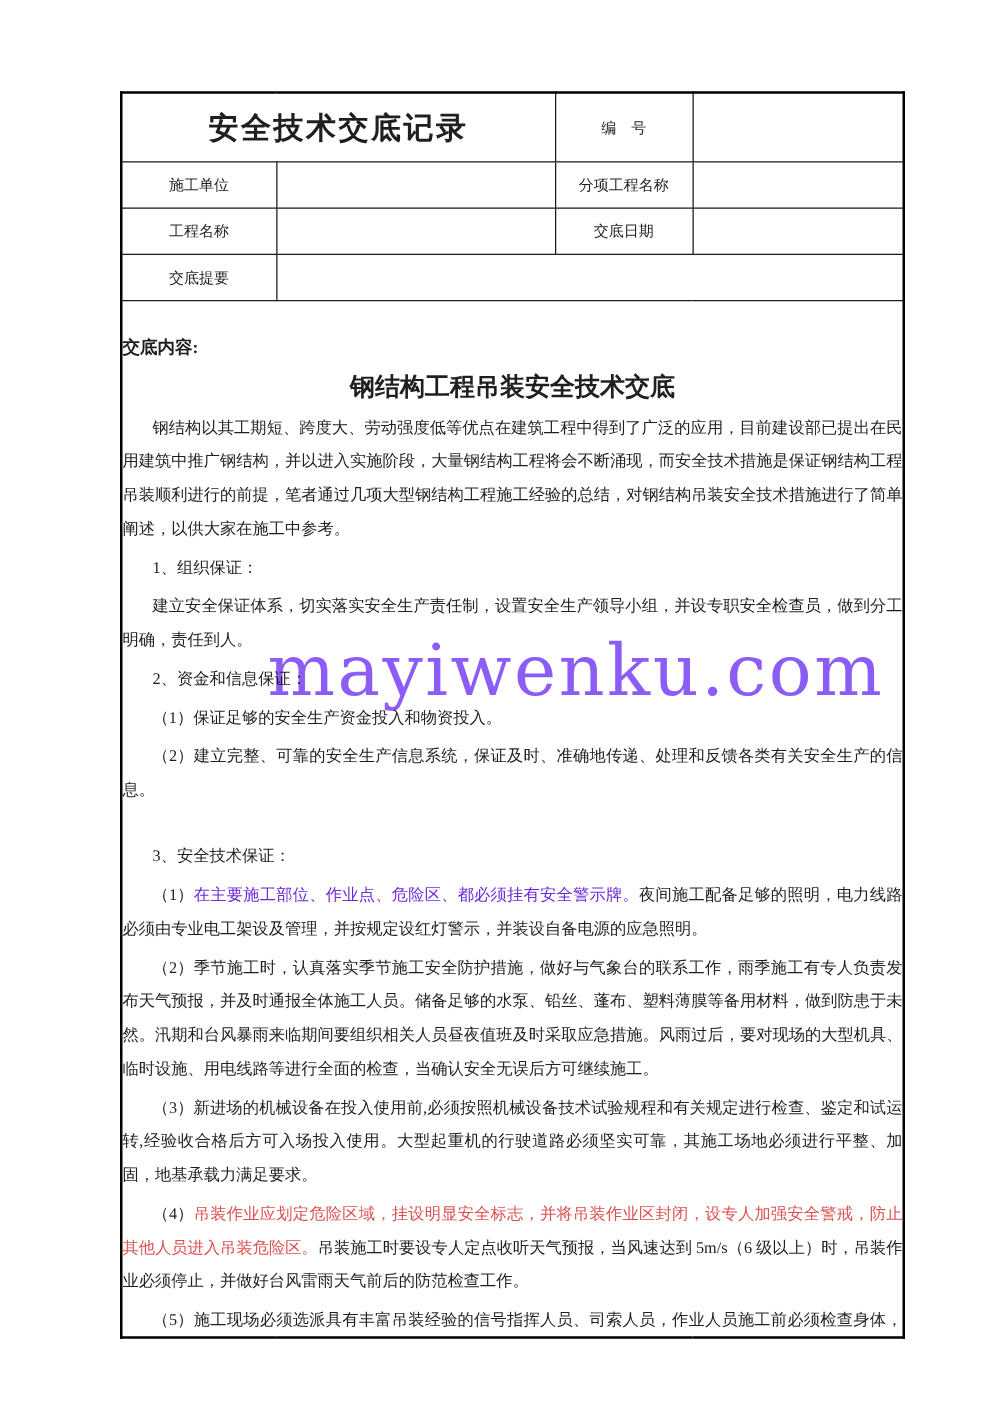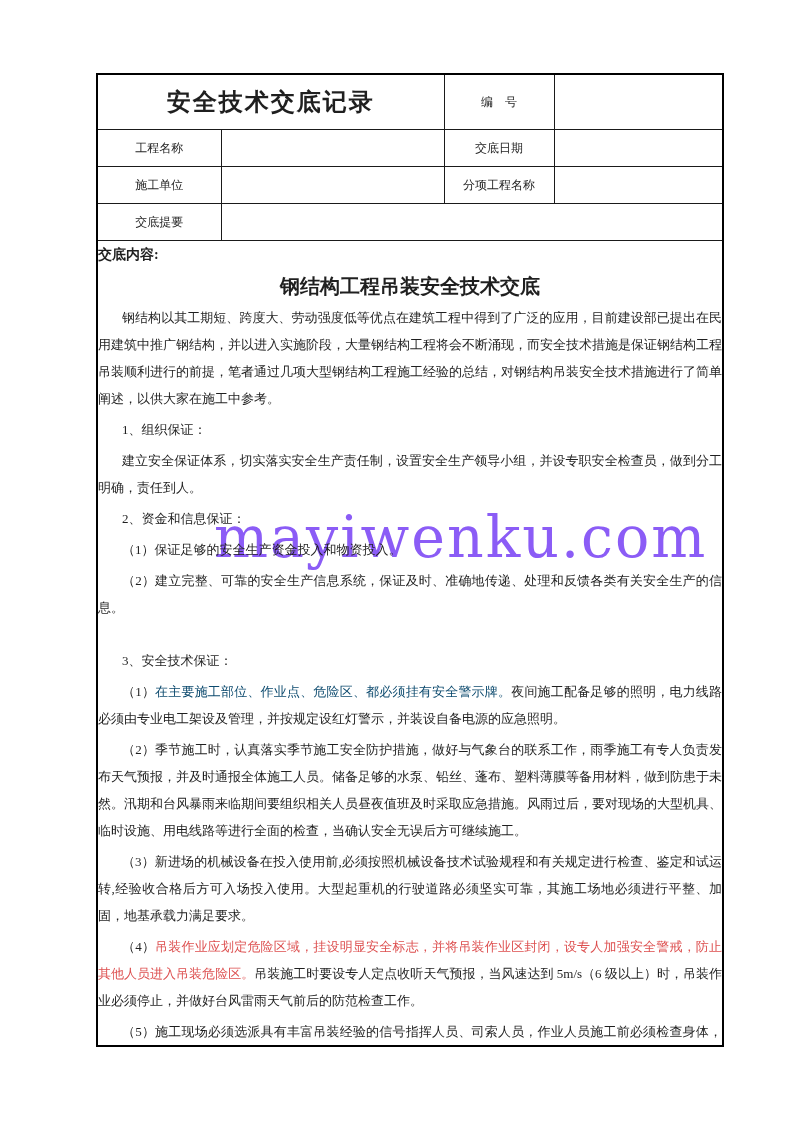--- a/index.html
+++ b/index.html
@@ -54,21 +54,21 @@
     font-size: 12px;
     font-weight: normal;
   }
   tr.row-fields td { height: 36px; }
   td.content-cell {
     vertical-align: top;
     height: 804px;
     padding: 3px 8px 0 8px;
     overflow: hidden;
   }
-  .content-inner { overflow: hidden; height: 804px; }
+  .content-inner { overflow: hidden; height: 804px; margin-top: 24px; }
   .section-label {
     font-size: 14px;
     font-weight: bold;
     line-height: 27px;
   }
   .doc-title {
     text-align: center;
     font-size: 20px;
     font-weight: bold;
     line-height: 27px;
@@ -96,49 +96,49 @@
         <col style="width:110px">
         <col style="width:169px">
     </colgroup>
     <tbody>
         <tr>
       <td class="title-cell" colspan="2">安全技术交底记录</td>
       <td class="label-cell">编　号</td>
       <td></td>
     </tr>
     <tr class="row-fields">
+      <td class="label-cell">施工单位</td>
+      <td></td>
+      <td class="label-cell">分项工程名称</td>
+      <td></td>
+    </tr>
+    <tr class="row-fields">
       <td class="label-cell">工程名称</td>
       <td></td>
       <td class="label-cell">交底日期</td>
-      <td></td>
-    </tr>
-    <tr class="row-fields">
-      <td class="label-cell">施工单位</td>
-      <td></td>
-      <td class="label-cell">分项工程名称</td>
       <td></td>
     </tr>
     <tr class="row-fields">
       <td class="label-cell">交底提要</td>
       <td colspan="3"></td>
     </tr>
     <tr>
       <td class="content-cell" colspan="4">
         <div class="content-inner">
           <div class="section-label">交底内容:</div>
           <div class="doc-title">钢结构工程吊装安全技术交底</div>
           <div class="paras">
                 <p class="para"><span>钢结构以其工期短、跨度大、劳动强度低等优点在建筑工程中得到了广泛的应用，目前建设部已提出在民用建筑中推广钢结构，并以进入实施阶段，大量钢结构工程将会不断涌现，而安全技术措施是保证钢结构工程吊装顺利进行的前提，笔者通过几项大型钢结构工程施工经验的总结，对钢结构吊装安全技术措施进行了简单阐述，以供大家在施工中参考。</span></p>
                 <p class="para"><span>1、组织保证：</span></p>
                 <p class="para"><span>建立安全保证体系，切实落实安全生产责任制，设置安全生产领导小组，并设专职安全检查员，做到分工明确，责任到人。</span></p>
                 <p class="para"><span>2、资金和信息保证：</span></p>
                 <p class="para"><span>（1）保证足够的安全生产资金投入和物资投入。</span></p>
                 <p class="para"><span>（2）建立完整、可靠的安全生产信息系统，保证及时、准确地传递、处理和反馈各类有关安全生产的信息。</span></p>
                 <p class="para gap-before"><span>3、安全技术保证：</span></p>
-                <p class="para"><span>（1）</span><span style="color: #0c4a6e;">在主要施工部位、作业点、危险区、都必须挂有安全警示牌。</span><span>夜间施工配备足够的照明，电力线路必须由专业电工架设及管理，并按规定设红灯警示，并装设自备电源的应急照明。</span></p>
+                <p class="para"><span>（1）</span><span style="color: #6d28d9;">在主要施工部位、作业点、危险区、都必须挂有安全警示牌。</span><span>夜间施工配备足够的照明，电力线路必须由专业电工架设及管理，并按规定设红灯警示，并装设自备电源的应急照明。</span></p>
                 <p class="para"><span>（2）季节施工时，认真落实季节施工安全防护措施，做好与气象台的联系工作，雨季施工有专人负责发布天气预报，并及时通报全体施工人员。储备足够的水泵、铅丝、蓬布、塑料薄膜等备用材料，做到防患于未然。汛期和台风暴雨来临期间要组织相关人员昼夜值班及时采取应急措施。风雨过后，要对现场的大型机具、临时设施、用电线路等进行全面的检查，当确认安全无误后方可继续施工。</span></p>
                 <p class="para"><span>（3）新进场的机械设备在投入使用前,必须按照机械设备技术试验规程和有关规定进行检查、鉴定和试运转,经验收合格后方可入场投入使用。大型起重机的行驶道路必须坚实可靠，其施工场地必须进行平整、加固，地基承载力满足要求。</span></p>
                 <p class="para"><span>（4）</span><span style="color: rgb(221, 79, 79);">吊装作业应划定危险区域，挂设明显安全标志，并将吊装作业区封闭，设专人加强安全警戒，防止其他人员进入吊装危险区。</span><span>吊装施工时要设专人定点收听天气预报，当风速达到 5m/s（6 级以上）时，吊装作业必须停止，并做好台风雷雨天气前后的防范检查工作。</span></p>
                 <p class="para"><span>（5）施工现场必须选派具有丰富吊装经验的信号指挥人员、司索人员，作业人员施工前必须检查身体，对患有不宜高空作业疾病的人员不得安排高空作业。作业人员必须持证上岗，吊装挂钩人员必须做到相对固定。吊索</span></p>
               </div>
         </div>
       </td>
     </tr>
   </tbody>
     </table>

